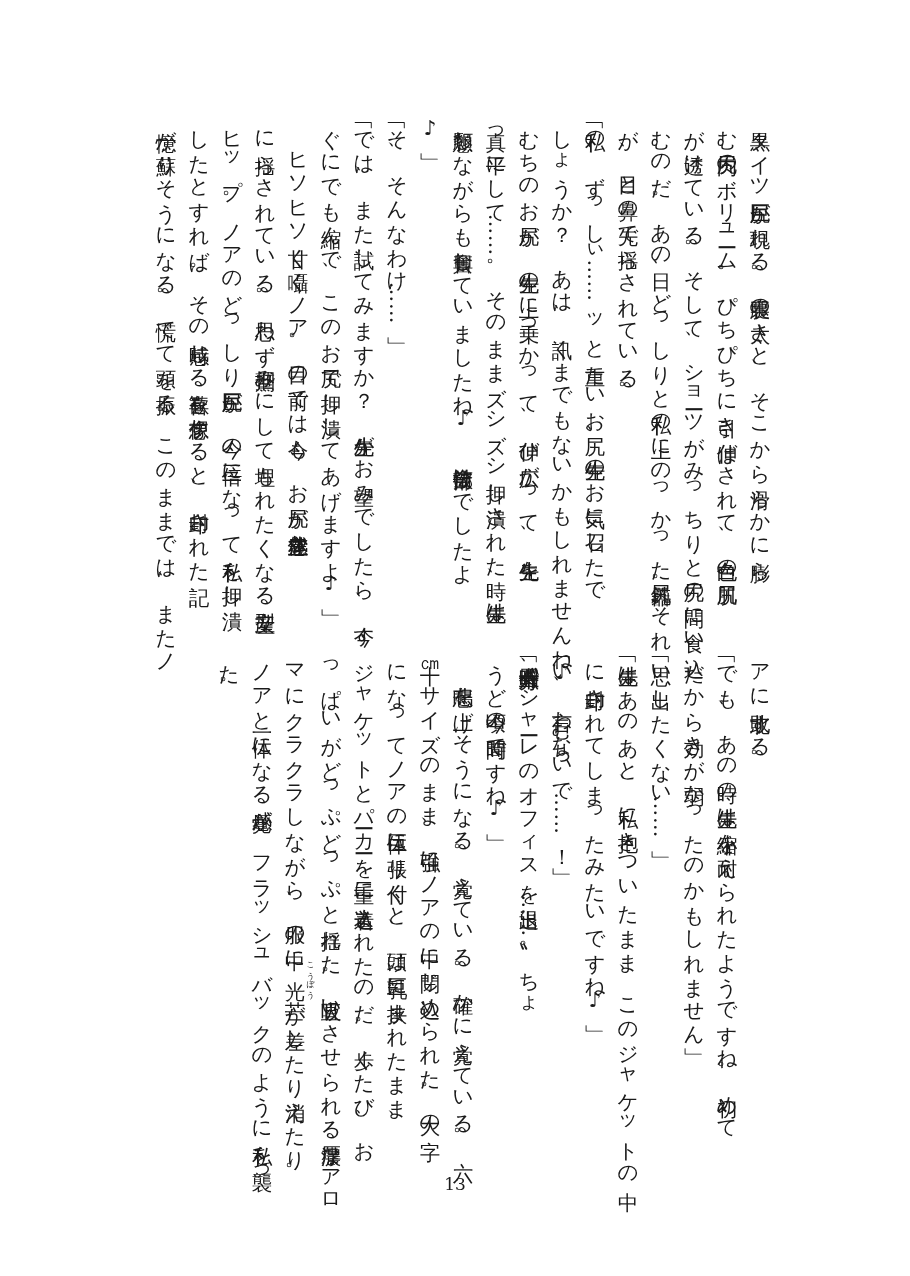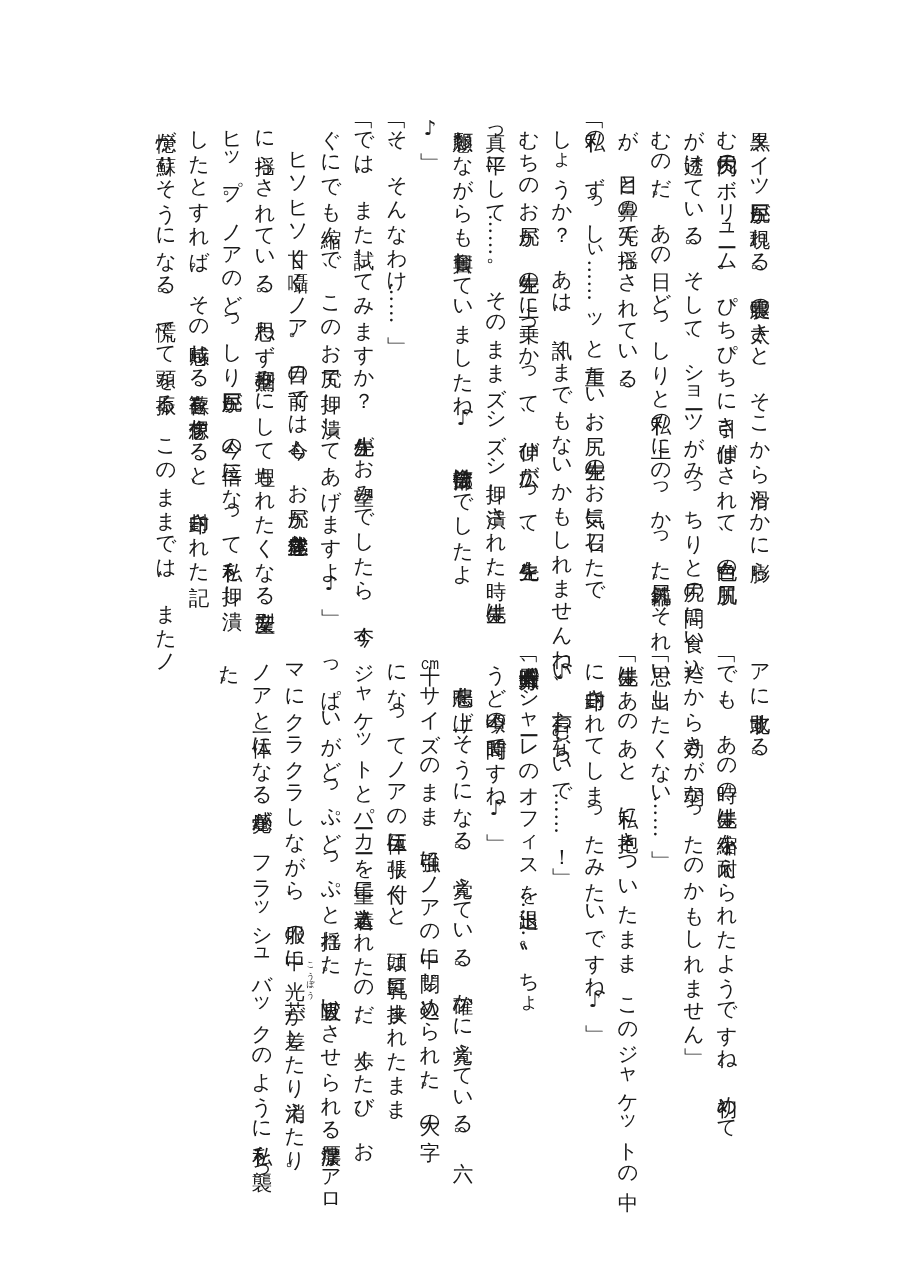--- a/index.html
+++ b/index.html
@@ -67,13 +67,14 @@
     <p class="line">になってノアの巨体に張り付くと、頭は巨乳に挟まれたまま、</p>
     <p class="line">ジャケットとパーカーを二重に着込まれたのだ。歩くたび、お</p>
     <p class="line">っぱいがどっぷどっぷと揺れた。直吸いさせられる濃厚なアロ</p>
     <p class="line">
       <span>マにクラクラしながら、服の中に</span><ruby><span>光芒</span><rt>こうぼう</rt></ruby><span>が差したり消えたり。</span>
     </p>
     <p class="line">ノアと一体になる感覚が、フラッシュバックのように私を襲っ</p>
     <p class="line">た。</p>
   </div>
 
+  <div class="page-number">13</div>
 </div>
 
 </body></html>

